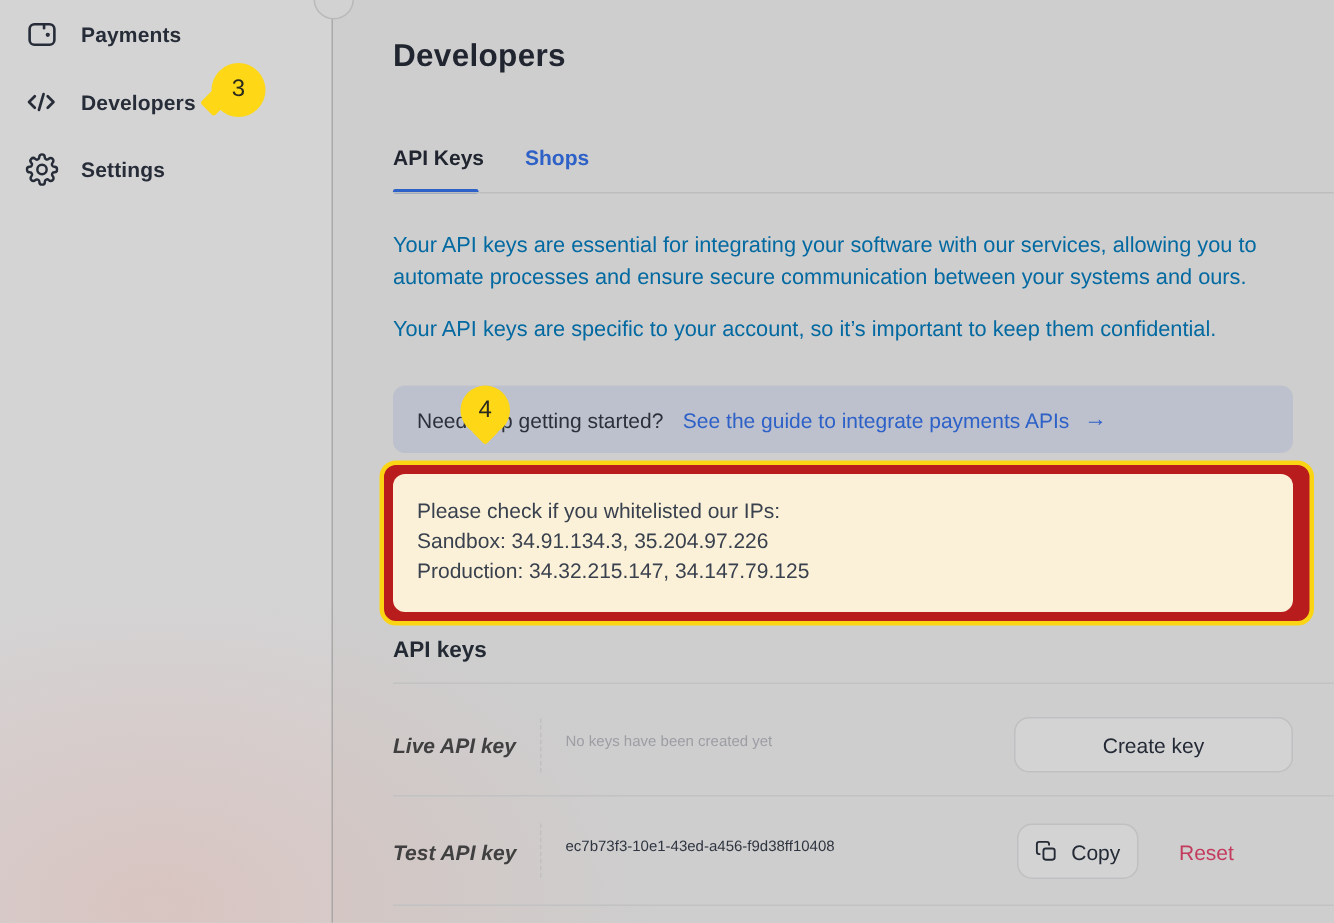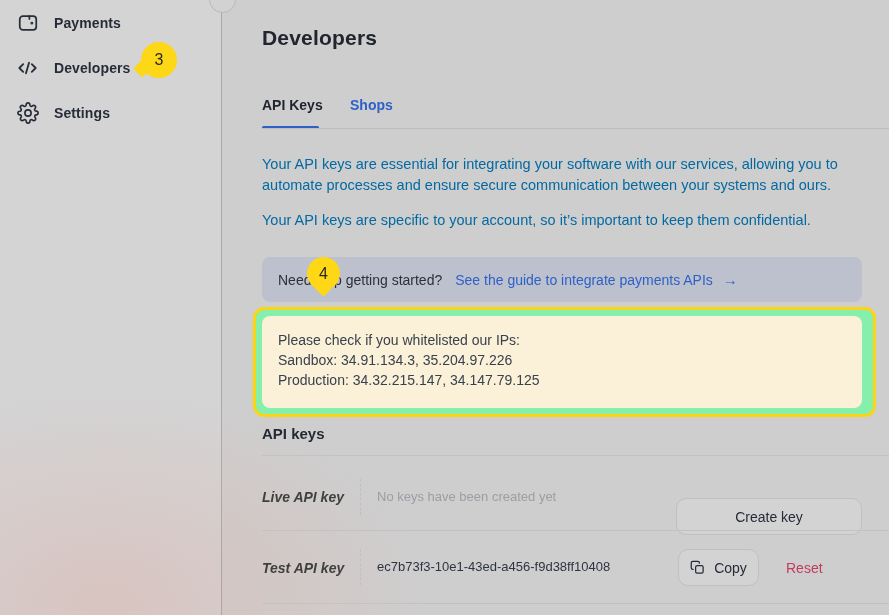--- a/index.html
+++ b/index.html
@@ -89,51 +89,51 @@
     display:flex; align-items:center; padding-left:16px;
     font-size:14px;
   }
   .banner-text { color:#2b303a; }
   .banner-link { color:#2d61c8; margin-left:13px; cursor:pointer; text-decoration:none; }
   .banner-arrow { color:#2d61c8; margin-left:10px; font-size:15px; }
 
   
   .highlight-box {
     position:absolute; left:253px; top:307px; width:623px; height:110px;
-    background:#86efac; border:3px solid #fbd513; border-radius:11px;
+    background:#b91c1c; border:3px solid #fbd513; border-radius:11px;
     z-index:20;
   }
   .ip-notice {
     position:absolute; left:6px; top:6px; width:600px; height:92px;
     background:#faf1d8; border-radius:8px;
     padding:14px 16px;
     font-size:14px; line-height:20px; color:#3a414e;
   }
 
   
   .section-heading {
     position:absolute; left:262px; top:425px;
     font-size:15px; font-weight:700; color:#242a34;
   }
   .h-divider { position:absolute; left:262px; width:627px; height:1px; background:#c2c2c3; }
   .hd1 { top:455px; } .hd2 { top:530px; } .hd3 { top:603px; }
 
   .row-label { position:absolute; left:262px; font-size:14px; font-weight:700; color:#404040;font-style:italic; }
   .row-sep { position:absolute; left:360px; width:1px; height:36px; border-left:1px dashed #c0c0c2; }
-  .row-value { position:absolute; left:377px; font-size:13px; }
+  .row-value { position:absolute; left:377px; font-size:10px; }
   .muted { color:#9c9ea4; }
   .key-text { color:#2e3440; }
 
   .btn {
     position:absolute; height:37px; border-radius:10px;
     background:#d3d3d4; border:1px solid #c0c0c2;
     display:flex; align-items:center; justify-content:center; gap:9px;
     font-size:14px; color:#252b36; cursor:pointer;
   }
-  .btn-create { left:676px; top:478px; width:186px;margin-top:20px; }
+  .btn-create { left:676px; top:478px; width:186px; }
   .btn-copy  { left:678px; top:549px; width:81px; }
   .reset-link {
     position:absolute; left:786px; top:560px;
     font-size:14px; font-weight:500; color:#c33b5d; cursor:pointer;
   }
 </style>
 </head>
 <body>
 
 <div class="canvas">

